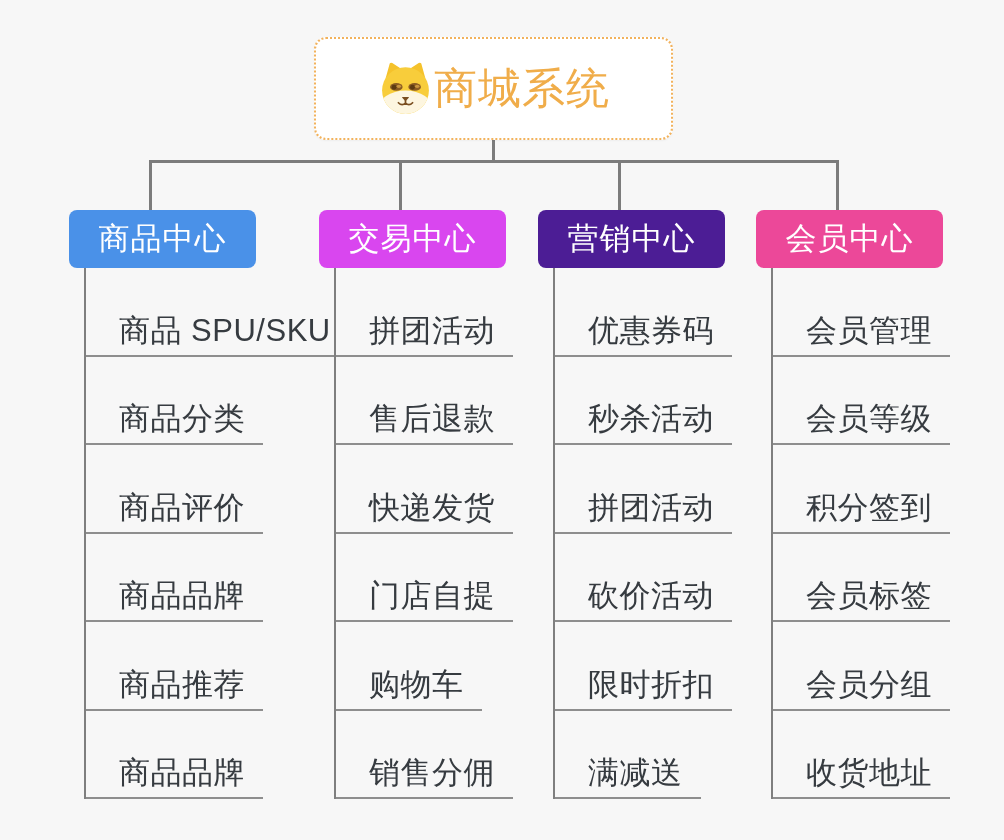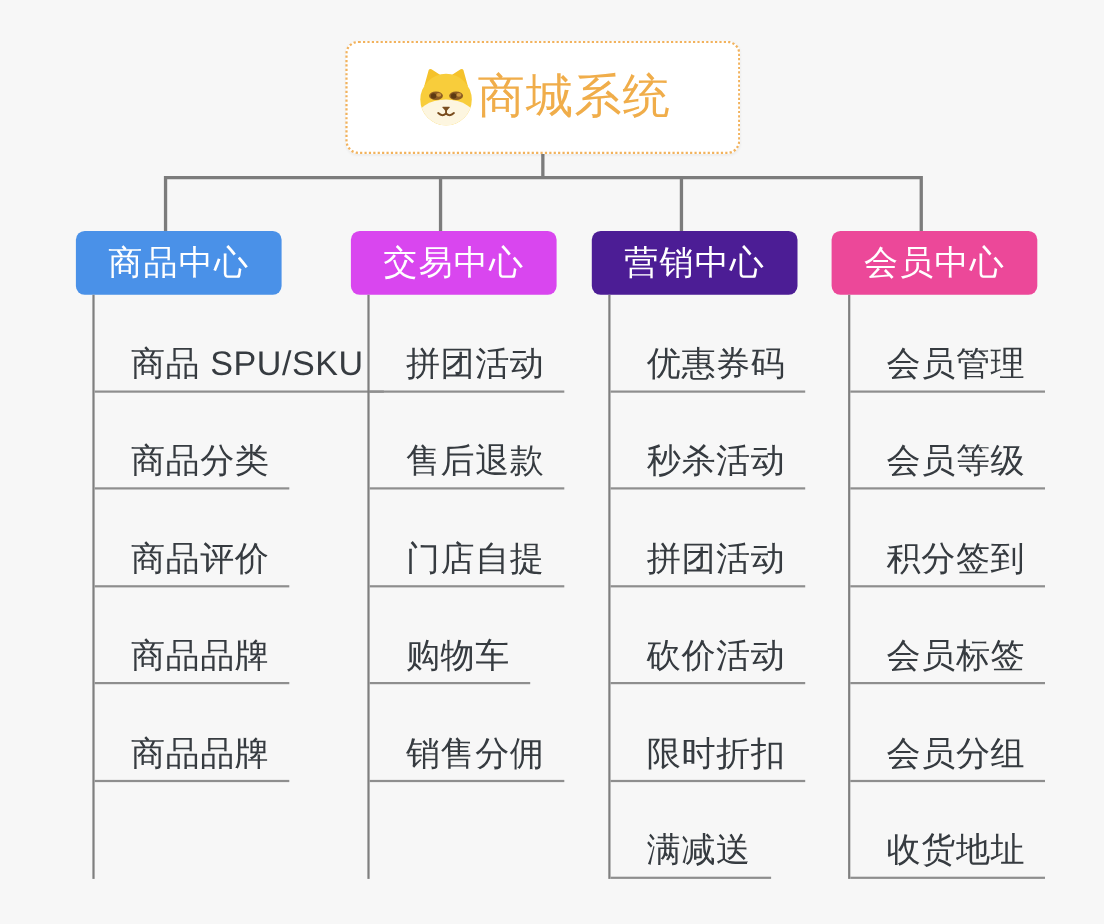--- a/index.html
+++ b/index.html
@@ -104,33 +104,39 @@
           <div class="leaf-row">
             <div class="leaf">商品分类</div>
           </div>
           <div class="leaf-row">
             <div class="leaf">商品评价</div>
           </div>
           <div class="leaf-row">
             <div class="leaf">商品品牌</div>
           </div>
           <div class="leaf-row">
+            <div class="leaf">商品推荐</div>
+          </div>
+          <div class="leaf-row">
             <div class="leaf">商品品牌</div>
           </div>
         </div>
   </div>
 
   <div class="branch">
     <div class="branch-header" style="background: #d946ef;">交易中心</div>
     <div class="branch-items">
           <div class="leaf-row">
             <div class="leaf">拼团活动</div>
           </div>
           <div class="leaf-row">
             <div class="leaf">售后退款</div>
+          </div>
+          <div class="leaf-row">
+            <div class="leaf">快递发货</div>
           </div>
           <div class="leaf-row">
             <div class="leaf">门店自提</div>
           </div>
           <div class="leaf-row">
             <div class="leaf">购物车</div>
           </div>
           <div class="leaf-row">
             <div class="leaf">销售分佣</div>
           </div>

